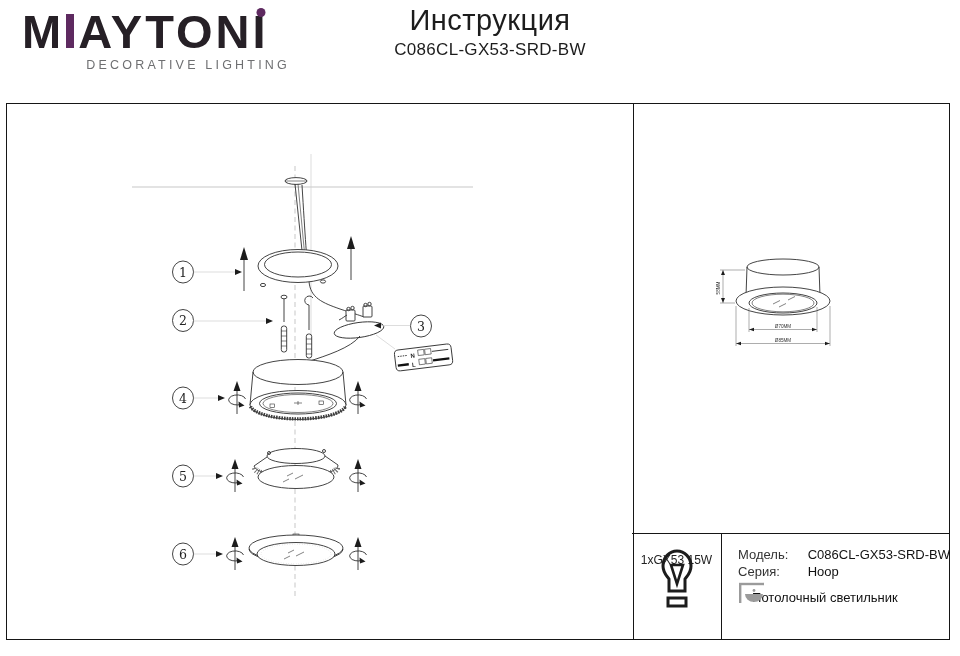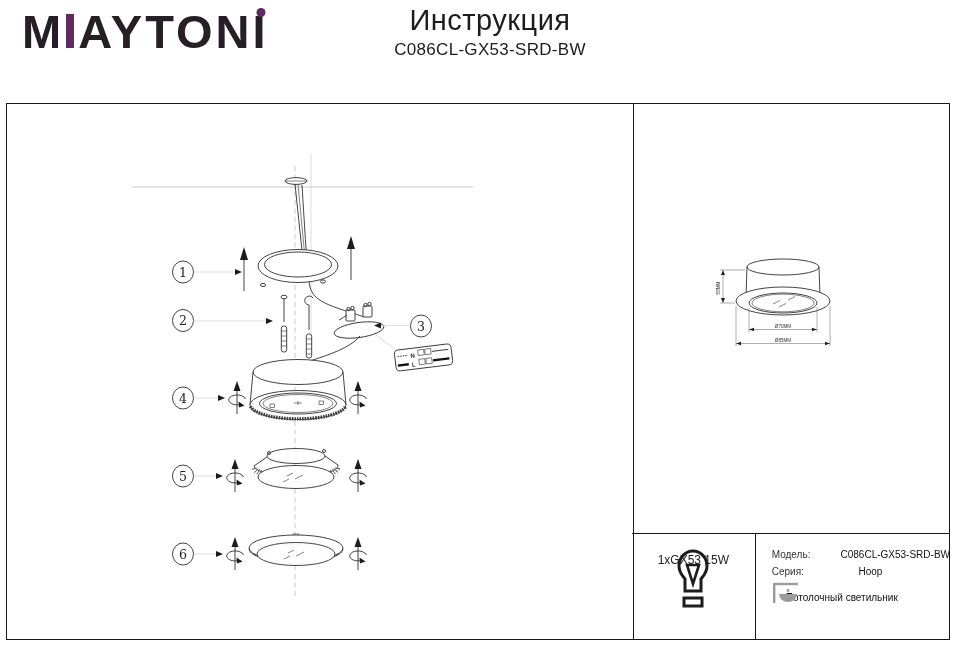--- a/index.html
+++ b/index.html
@@ -40,34 +40,35 @@
   .dl{stroke:#5a5a5a;stroke-width:.5;fill:none;}
   .dt{font:4.6px "Liberation Sans",sans-serif;fill:#333;text-anchor:middle;}
 
   
   .spec{position:absolute;left:632px;top:533px;width:318px;height:107px;
         border-top:1.6px solid #161616;box-sizing:border-box;display:flex;}
   .spec-left{width:133px;border-right:1.6px solid #161616;box-sizing:border-box;
              display:flex;flex-direction:column;align-items:center;justify-content:flex-start;
              padding-top:14px;}
   .spec-lamp{font-size:12px;color:#222;margin-top:5px;}
-  .spec-right{flex:1;padding:12px 0 0 16px;font-size:10px;line-height:17px;}
+  .spec-right{flex:1;padding:12px 0 0 16px;font-size:13px;line-height:17px;}
   .spec-row{white-space:nowrap;}
   .spec-label{display:inline-block;min-width:66px;color:#333;}
   .spec-value{color:#111;}
   .spec-typerow{display:flex;align-items:flex-start;margin-top:1px;}
   .spec-type{margin-left:14px;margin-top:8px;color:#111;}
 </style>
 </head>
 <body>
 
 <div id="page">
 
   <div class="logo">
     <div class="logo-word"><span>M</span><span class="logo-bar"></span><span>AYTON</span><span class="logo-i"><span>I</span><span class="logo-dot"></span></span></div>
+    <div class="logo-sub">DECORATIVE LIGHTING</div>
   </div>
 
   <div class="titleblock">
     <div class="doc-title">Инструкция</div>
     <div class="doc-model">C086CL-GX53-SRD-BW</div>
   </div>
 
   <div class="frame">
     <div class="vdivider"></div>
   </div>
@@ -277,21 +278,21 @@
       </svg>
       <div class="spec-lamp">1xGX53 15W</div>
     </div>
     <div class="spec-right">
       <div class="spec-row">
         <span class="spec-label">Модель:</span>
         <span class="spec-value">C086CL-GX53-SRD-BW</span>
       </div>
       <div class="spec-row">
         <span class="spec-label">Серия:</span>
-        <span class="spec-value" style="margin-left:18px">Hoop</span>
+        <span class="spec-value" style="margin-left:0">Hoop</span>
       </div>
       <div class="spec-typerow">
         <svg width="28" height="26" viewBox="0 0 28 26">
           <line x1="1" y1="3" x2="26" y2="3" stroke="#9b9b9b" stroke-width="2.4"></line>
           <line x1="2.2" y1="2" x2="2.2" y2="22" stroke="#9b9b9b" stroke-width="2.4"></line>
           <circle cx="16" cy="9.5" r="1.4" fill="#9b9b9b"></circle>
           <path d="M7,13 A9,8 0 0 0 25,13 Z" fill="#9b9b9b"></path>
         </svg>
         <span class="spec-type">Потолочный светильник</span>
       </div>

